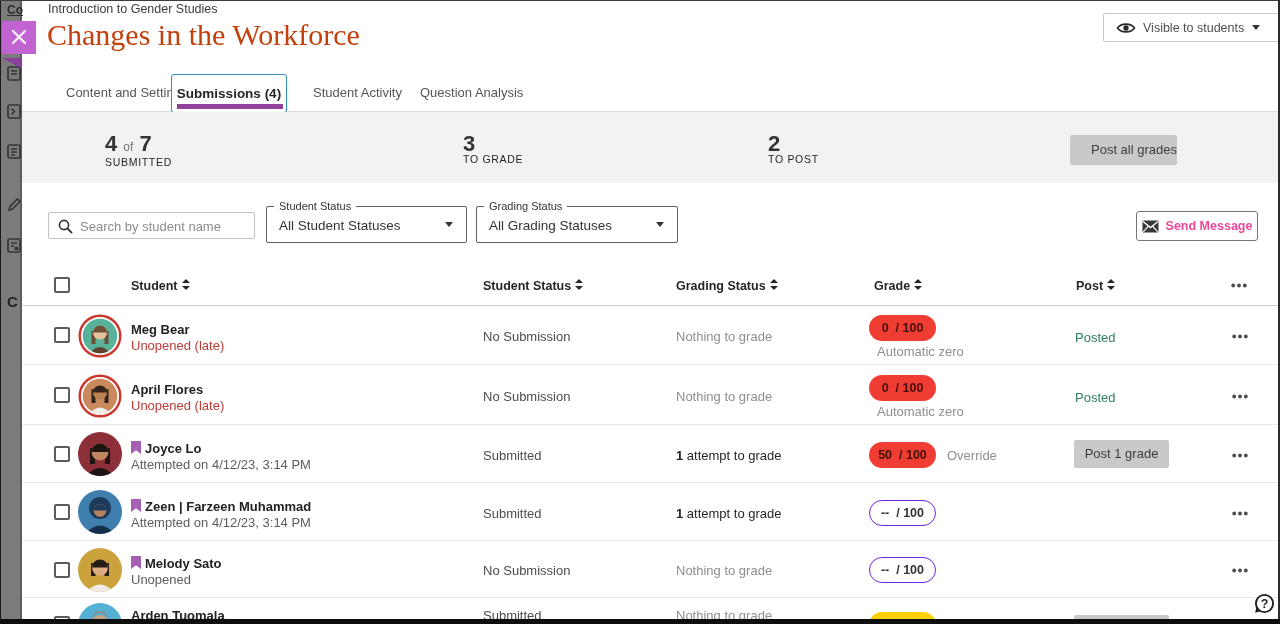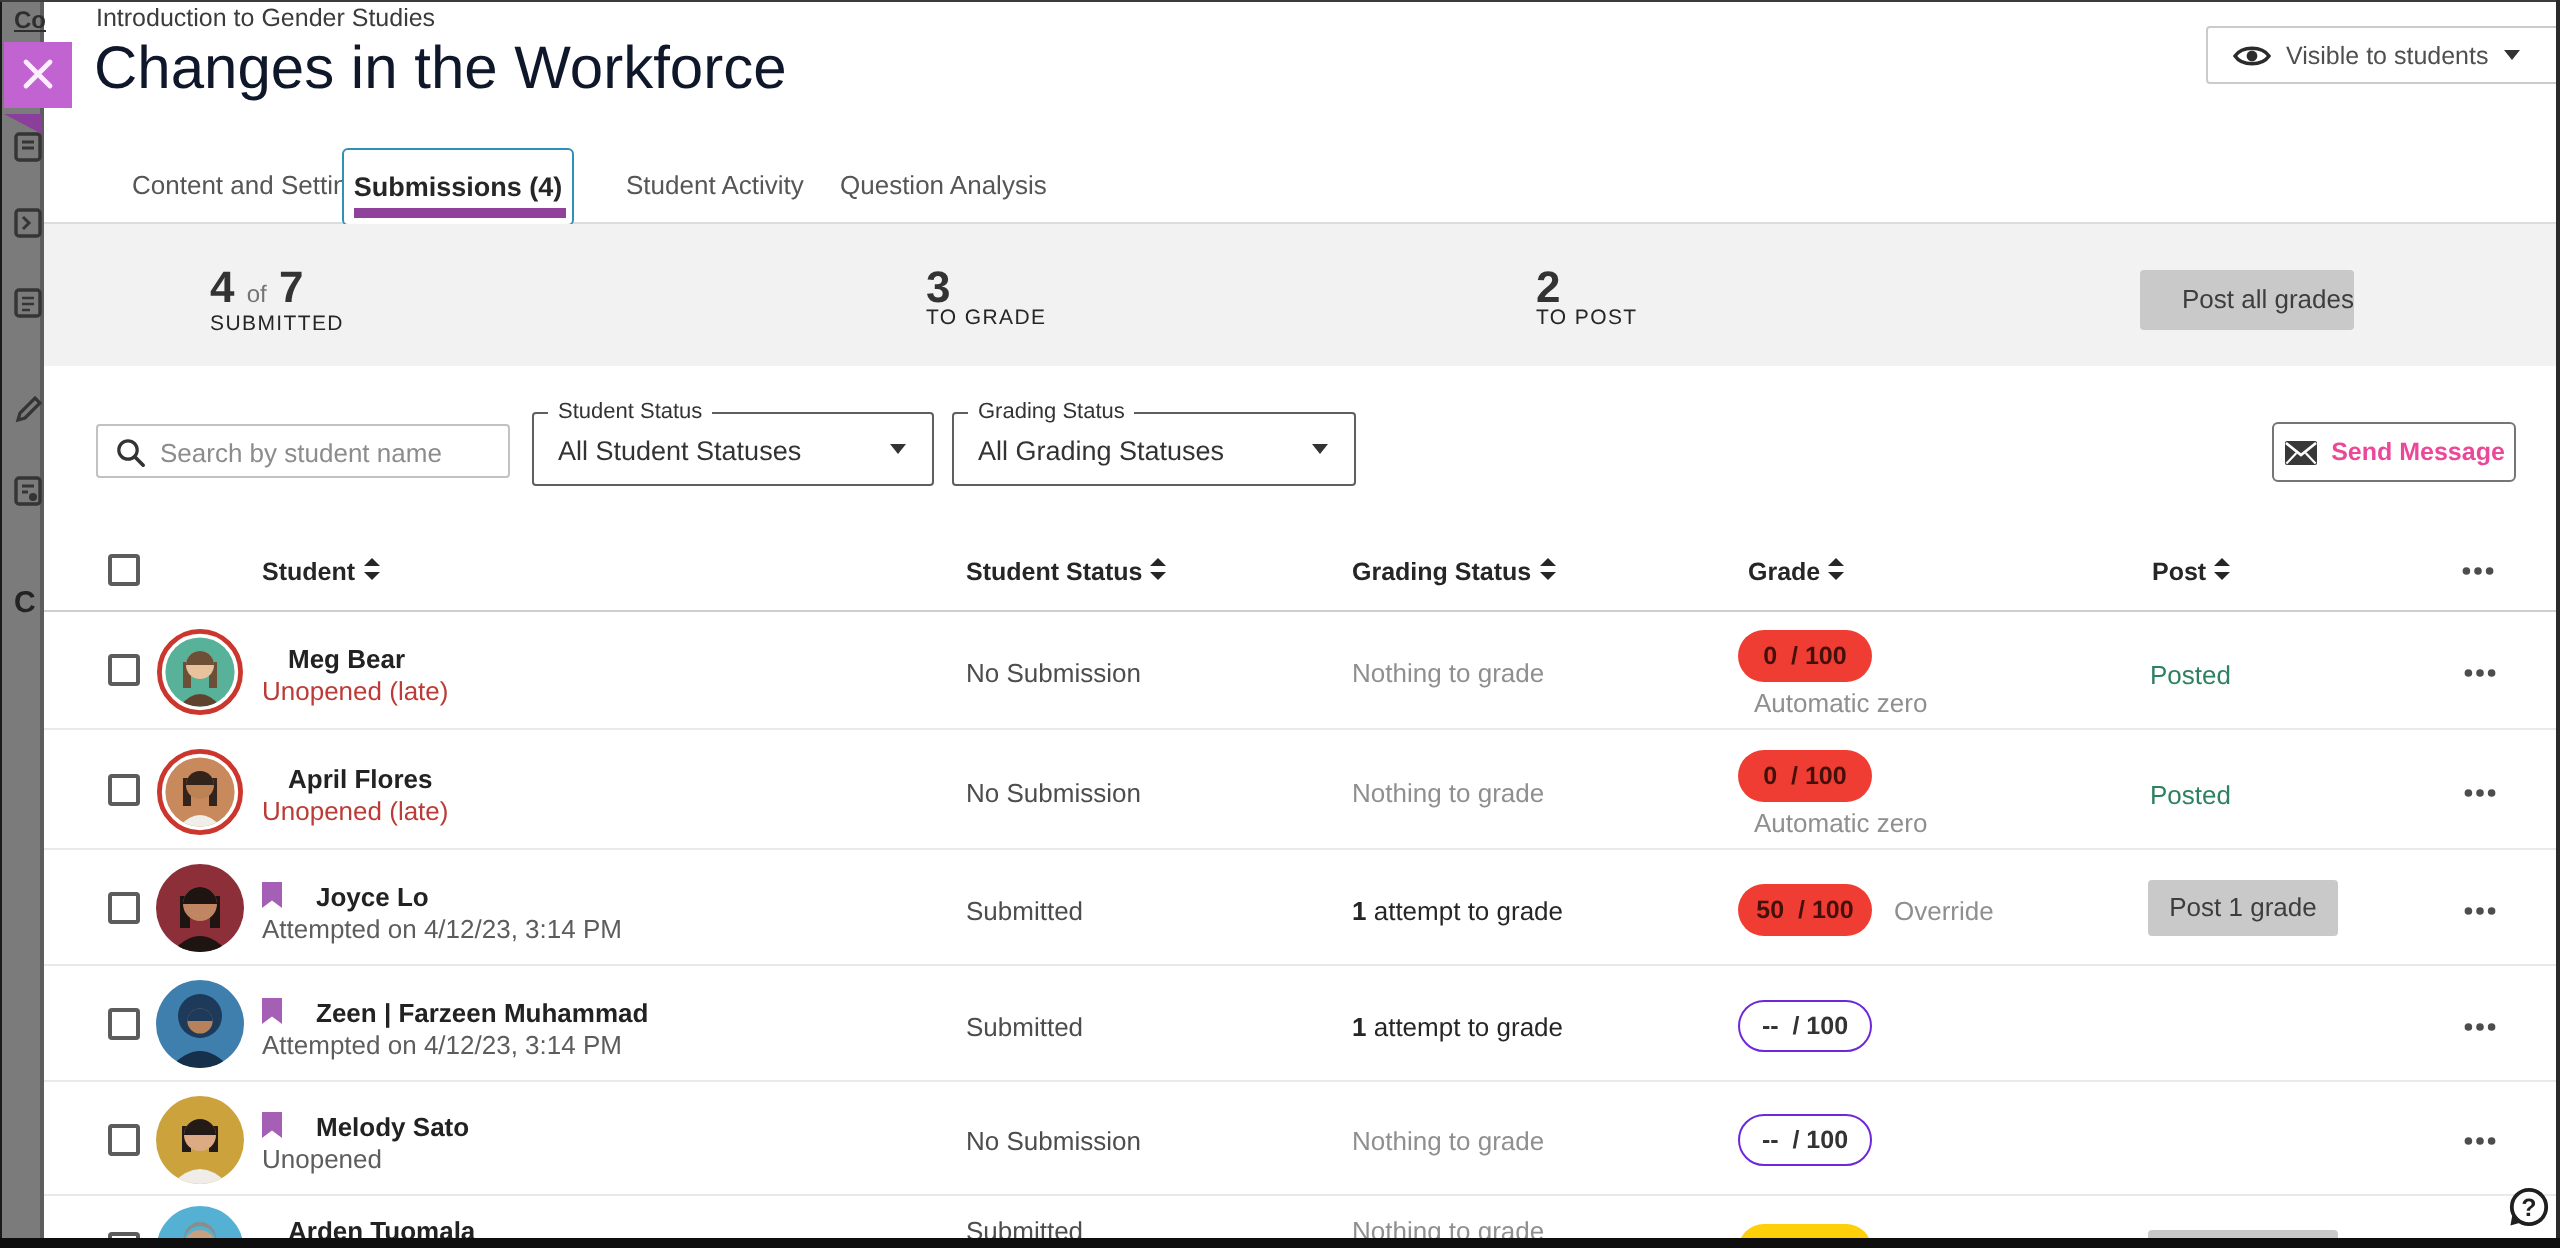--- a/index.html
+++ b/index.html
@@ -15,21 +15,21 @@
 
 #sidebar { left:0; top:0; width:22px; height:619px; background:#7b7b7b; border-left:1px solid #1a1a1a; }
 #sidebar .edge { position:absolute; right:0; top:0; width:2px; height:619px; background:#5d5d5d; }
 .sic { position:absolute; left:7px; color:#353535; }
 #xbtn { left:2px; top:21px; width:34px; height:33px; background:#c263d2; z-index:5; }
 #xbtn svg { position:absolute; left:9px; top:8px; }
 #xfold { left:2px; top:54px; width:19px; height:10px; z-index:5; }
 
 
 #crumb { left:48px; top:2px; font-size:12.5px; color:#3b3b3b; }
-#title { left:47px; top:18px; font-family:Liberation Sans, sans-serif; font-size:30px; color:#0f172a; }
+#title { left:47px; top:18px; font-family:Liberation Serif, serif; font-size:30px; color:#c2410c; }
 #visbtn { left:1103px; top:13px; width:185px; height:29px; border:1px solid #cbcbcb; border-radius:2px; display:flex; align-items:center; white-space:nowrap; }
 #visbtn span { font-size:12.5px; color:#4f4f4f; margin-left:7px; }
 #visbtn .car { margin-left:8px; }
 
 
 #tabs { left:22px; top:74px; width:1258px; height:38px; border-bottom:1px solid #dcdcdc; background:#fff; }
 .tab { position:absolute; top:0; height:38px; line-height:38px; font-size:13px; color:#565656;margin-left:20px; }
 #acttab { position:absolute; left:149px; top:0px; width:116px; height:39px; border:1px solid #3090b8; border-radius:3px; background:#fff; text-align:center; line-height:37px; font-size:13.5px; font-weight:bold; color:#262626; }
 #acttab .bar { position:absolute; left:5px; bottom:3px; width:106px; height:5px; background:#90419a; }
 
@@ -55,21 +55,21 @@
 #sendmsg { left:1136px; top:211px; width:122px; height:30px; border:1px solid #757575; border-radius:3px; display:flex; align-items:center; justify-content:center; }
 #sendmsg span { font-size:12.5px; font-weight:bold; color:#ec4899; margin-left:7px; }
 
 
 .cb { position:absolute; left:32px; width:16px; height:16px; border:2px solid #5c5c5c; border-radius:2px; background:#fff; }
 #thead { left:22px; top:266px; width:1258px; height:40px; border-bottom:1px solid #cfcfcf; background:#fff; }
 .th { position:absolute; top:13px; font-size:12.5px; font-weight:bold; color:#262626; }
 .th svg { margin-left:4px; }
 .dots { position:absolute; }
 .row { position:absolute; left:22px; width:1258px; background:#fff; border-bottom:1px solid #e9e9e9; }
-.name1 { position:absolute; left:109px; font-size:13px; font-weight:bold; color:#222;margin-left:13px; }
+.name1 { position:absolute; left:109px; font-size:13px; font-weight:bold; color:#222; }
 .name2 { position:absolute; left:109px; font-size:13px; color:#5d5d5d; }
 .late { color:#bc3b36 !important; }
 .scol { position:absolute; left:461px; font-size:13px; color:#4d4d4d; }
 .gcol { position:absolute; left:654px; font-size:13px; color:#8f8f8f; }
 .gcol.dark { color:#262626; }
 .pill { position:absolute; left:847px; width:67px; height:26px; border-radius:13px; font-size:12.5px; font-weight:bold; text-align:center; line-height:26px; }
 .pill.red { background:#f03d33; color:#43100a; }
 .pill.yellow { background:#fdd00a; color:#3c3000; }
 .pill.empty { background:#fff; border:1px solid #6d28d9; color:#333; line-height:24px; }
 .sub { position:absolute; left:855px; font-size:13px; color:#8f8f8f; }

